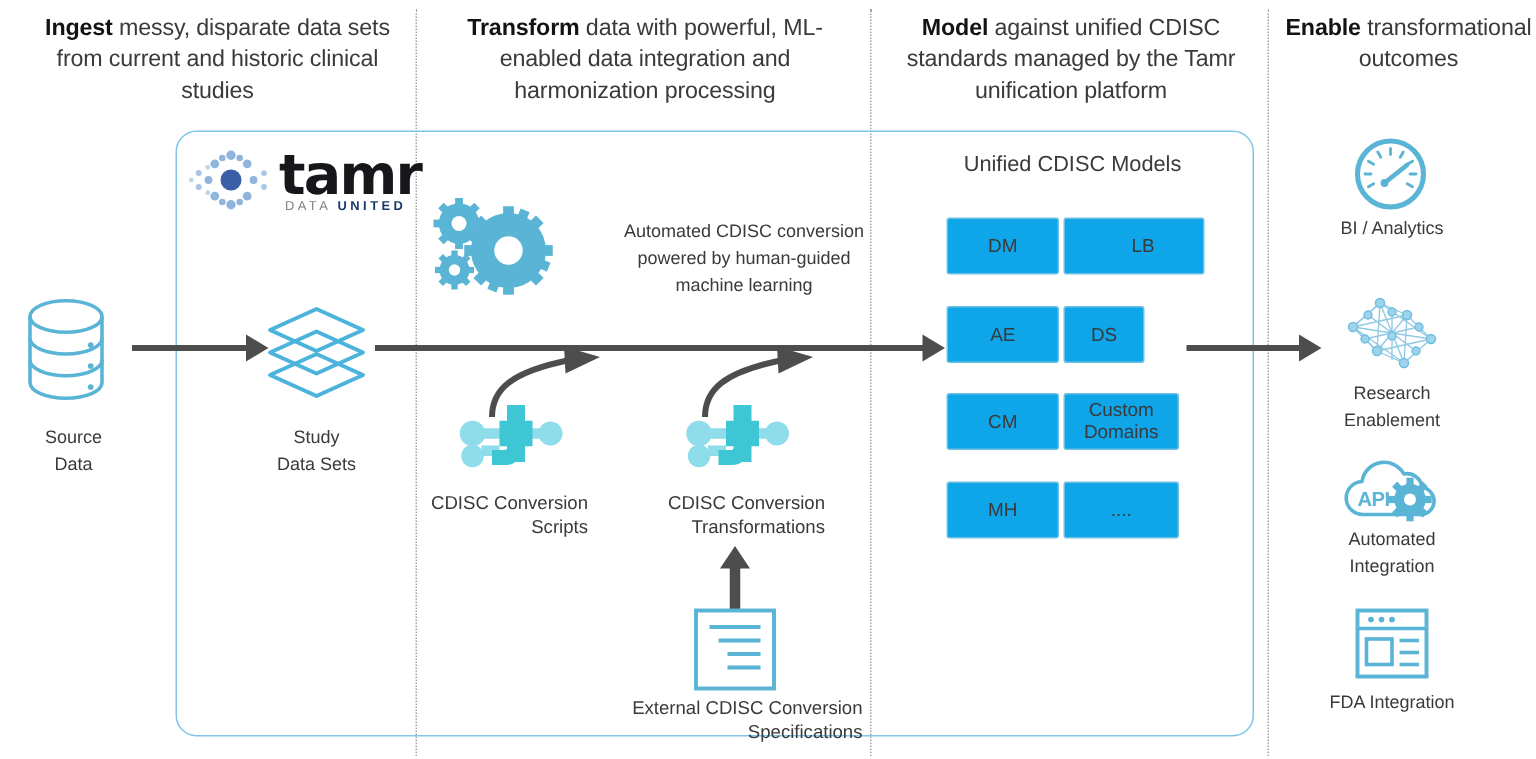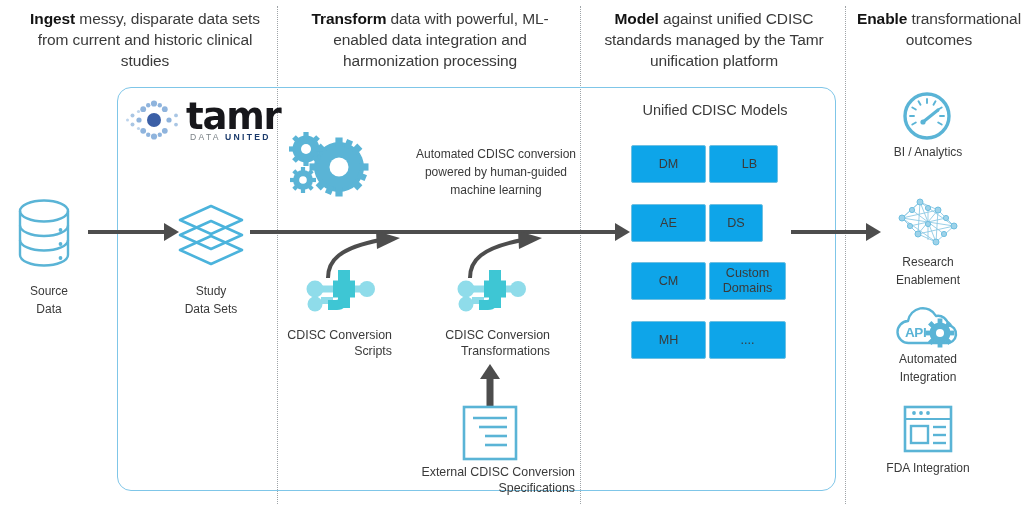--- a/index.html
+++ b/index.html
@@ -310,21 +310,21 @@
     </svg>
   </div>
   <div class="cap-sm" style="left:405px;top:464px;width:170px;">
     <div>External CDISC Conversion</div>
     <div>Specifications</div>
   </div>
 
   <div class="section-title" style="left:600px;top:102px;width:230px;">Unified CDISC Models</div>
 
   <div class="model-box" style="left:631px;top:145px;width:75px;height:38px;">DM</div>
-  <div class="model-box" style="left:709px;top:145px;width:69px;height:38px;padding-left:12px;">LB</div>
+  <div class="model-box" style="left:709px;top:145px;width:94px;height:38px;padding-left:12px;">LB</div>
 
   <div class="model-box" style="left:631px;top:204px;width:75px;height:38px;">AE</div>
   <div class="model-box" style="left:709px;top:204px;width:54px;height:38px;">DS</div>
 
   <div class="model-box" style="left:631px;top:262px;width:75px;height:38px;">CM</div>
   <div class="model-box" style="left:709px;top:262px;width:77px;height:38px;white-space:pre-line;">Custom
 Domains</div>
 
   <div class="model-box" style="left:631px;top:321px;width:75px;height:38px;">MH</div>
   <div class="model-box" style="left:709px;top:321px;width:77px;height:38px;">....</div>

